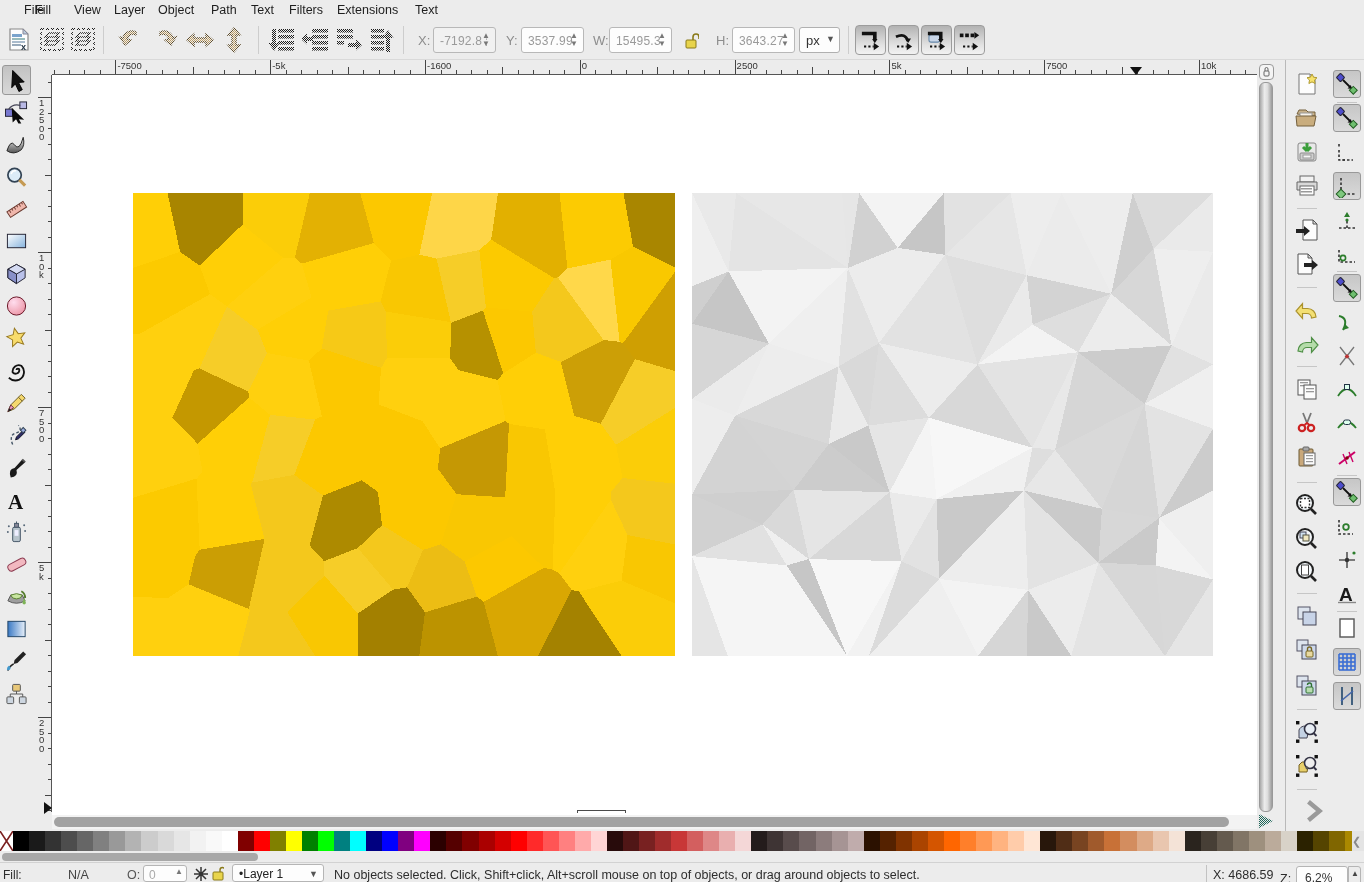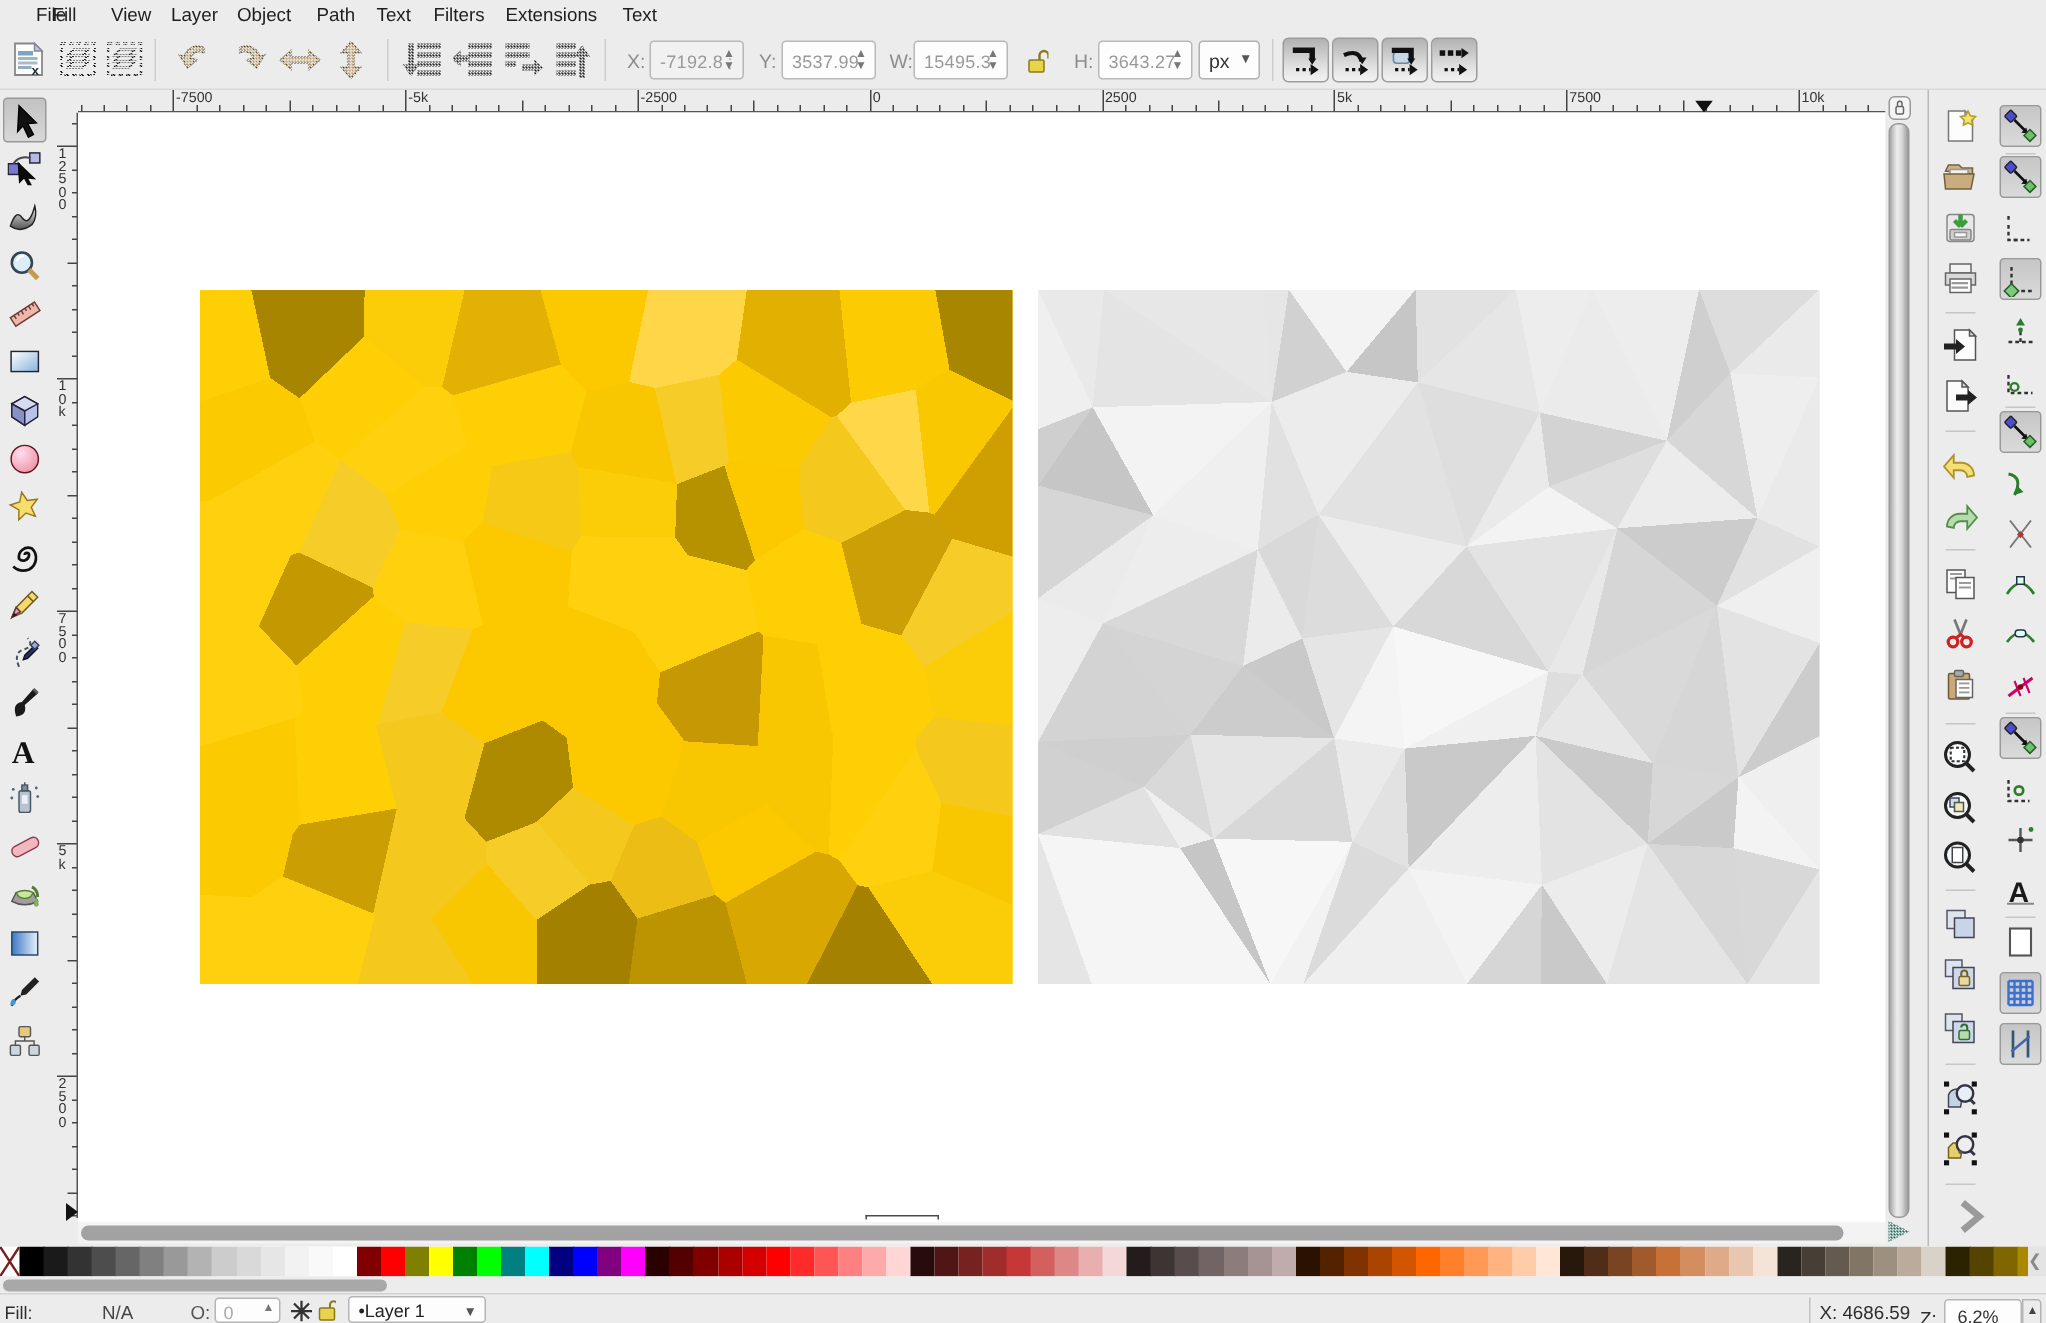--- a/index.html
+++ b/index.html
@@ -206,21 +206,21 @@
       <div class="abs" style="left:233.7px;top:10px;width:1px;height:4px;background:#444"></div>
       <div class="abs" style="left:249.2px;top:10px;width:1px;height:4px;background:#444"></div>
       <div class="abs" style="left:264.6px;top:10px;width:1px;height:4px;background:#444"></div>
       <div class="abs" style="left:280.1px;top:10px;width:1px;height:4px;background:#444"></div>
       <div class="abs" style="left:295.6px;top:7px;width:1px;height:7px;background:#444"></div>
       <div class="abs" style="left:311.1px;top:10px;width:1px;height:4px;background:#444"></div>
       <div class="abs" style="left:326.6px;top:10px;width:1px;height:4px;background:#444"></div>
       <div class="abs" style="left:342.0px;top:10px;width:1px;height:4px;background:#444"></div>
       <div class="abs" style="left:357.5px;top:10px;width:1px;height:4px;background:#444"></div>
       <div class="abs" style="left:373.0px;top:0;width:1px;height:14px;background:#444"></div>
-      <span class="rlab" style="left:375.0px;top:0px">-2500</span>
+      <span class="rlab" style="left:375.0px;top:0px">-1600</span>
       <div class="abs" style="left:388.5px;top:10px;width:1px;height:4px;background:#444"></div>
       <div class="abs" style="left:404.0px;top:10px;width:1px;height:4px;background:#444"></div>
       <div class="abs" style="left:419.4px;top:10px;width:1px;height:4px;background:#444"></div>
       <div class="abs" style="left:434.9px;top:10px;width:1px;height:4px;background:#444"></div>
       <div class="abs" style="left:450.4px;top:7px;width:1px;height:7px;background:#444"></div>
       <div class="abs" style="left:465.9px;top:10px;width:1px;height:4px;background:#444"></div>
       <div class="abs" style="left:481.4px;top:10px;width:1px;height:4px;background:#444"></div>
       <div class="abs" style="left:496.8px;top:10px;width:1px;height:4px;background:#444"></div>
       <div class="abs" style="left:512.3px;top:10px;width:1px;height:4px;background:#444"></div>
       <div class="abs" style="left:527.8px;top:0;width:1px;height:14px;background:#444"></div>
@@ -1027,20 +1027,21 @@
         <circle cx="7" cy="7" r="2" fill="#333"></circle>
       </svg>
       <svg class="abs" style="left:212px;top:3px" width="12" height="15" viewBox="0 0 12 15">
         <rect x="1" y="6" width="10" height="8" rx="1" fill="#e8d44c" stroke="#8a7a1a"></rect>
         <path d="M8 6 v-2 a2.5 2.5 0 0 1 5 0 v1" fill="none" stroke="#8a7a1a" stroke-width="1.4"></path>
       </svg>
       <div class="abs" style="left:232px;top:1px;width:92px;height:18px;background:#fdfdfd;border:1px solid #b5b5b5;border-radius:3px">
         <span style="position:absolute;left:6px;top:2px;font-size:12px;color:#222">•Layer 1</span>
         <span style="position:absolute;right:5px;top:4px;font-size:9px;color:#555">▼</span>
       </div>
+      <span class="st" style="left:334px">No objects selected. Click, Shift+click, Alt+scroll mouse on top of objects, or drag around objects to select.</span>
       <div class="abs" style="left:1206px;top:2px;width:1px;height:18px;background:#c2c2c2"></div>
       <span class="st" style="left:1213px">X: 4686.59</span>
       <span class="st" style="left:1280px;top:9px">Z:</span>
       <div class="abs" style="left:1296px;top:3px;width:52px;height:19px;background:#fdfdfd;border:1px solid #b5b5b5;border-radius:3px">
         <span style="position:absolute;left:8px;top:4px;font-size:12px;color:#333">6.2%</span>
       </div>
       <div class="abs" style="left:1348px;top:3px;width:13px;height:19px;background:#ececec;border:1px solid #b5b5b5;border-radius:0 3px 3px 0">
         <span style="position:absolute;left:2px;top:2px;font-size:8px;color:#444">▲</span>
       </div>
     </div>

